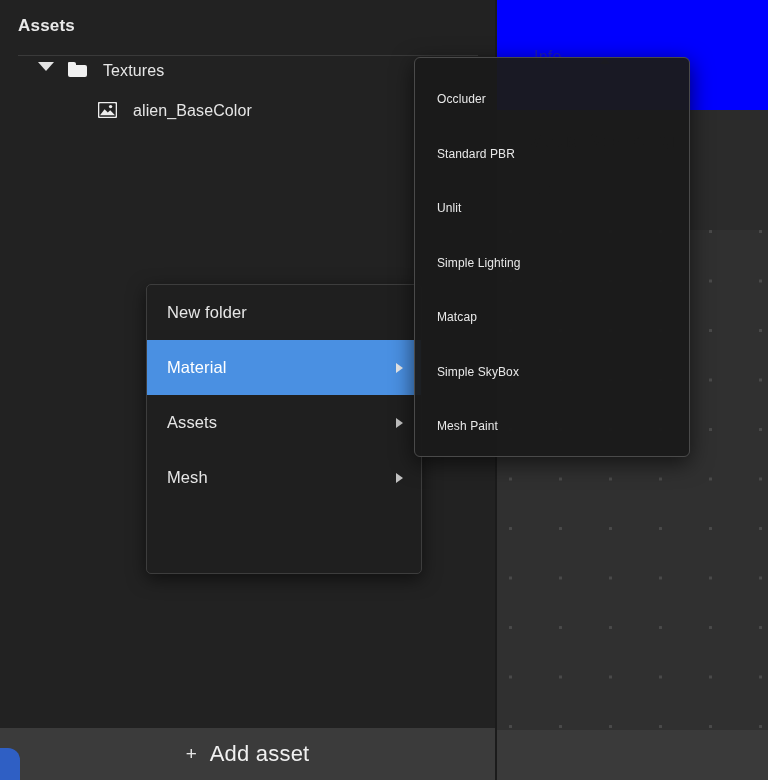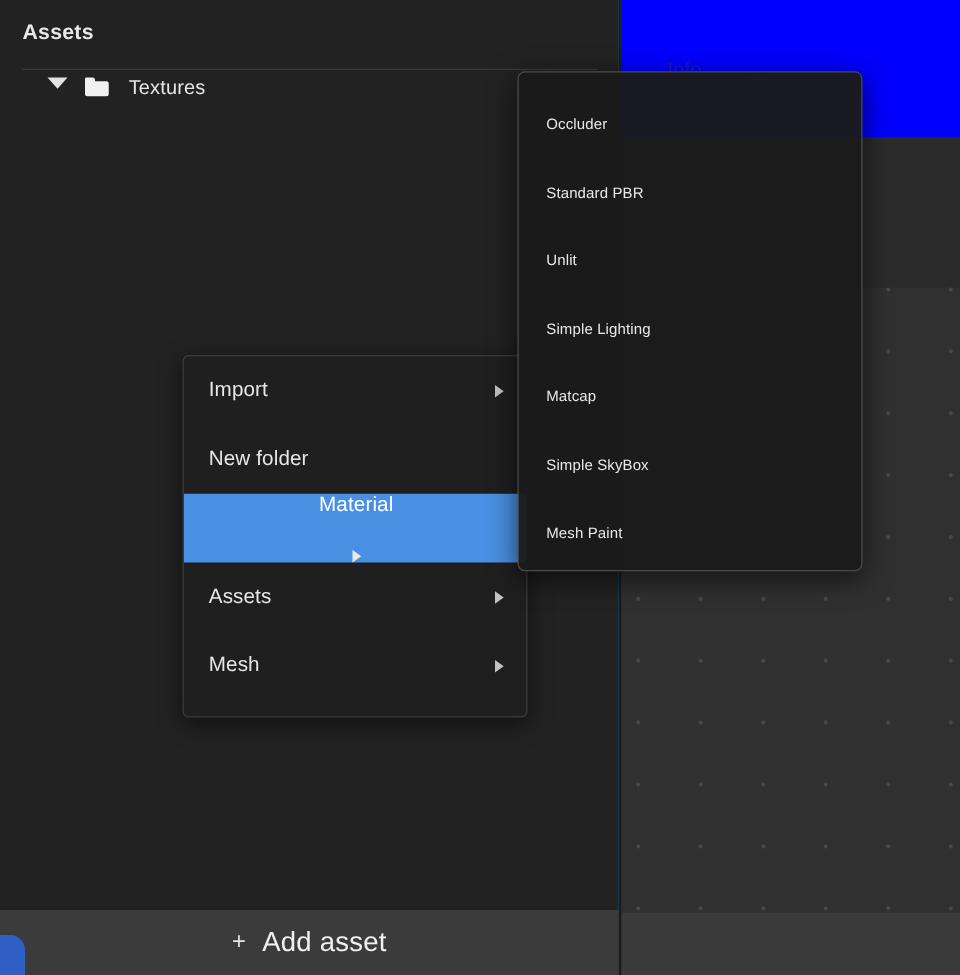--- a/index.html
+++ b/index.html
@@ -194,21 +194,20 @@
     align-items: center;
     padding: 0 18px 0 20px;
     color: #e6e6e6;
     font-size: 16.5px;
     letter-spacing: .1px;
     cursor: default;
   }
   .menu-item.selected {
     background: #4a90e2;
     color: #ffffff;
-    flex-direction: column;
   }
   .menu-item .mi-label { flex: 1 1 auto; }
   .submenu-arrow {
     width: 0; height: 0;
     border-top: 5px solid transparent;
     border-bottom: 5px solid transparent;
     border-left: 7px solid #c2c2c2;
     flex: 0 0 auto;
   }
   .menu-item.selected .submenu-arrow { border-left-color: #e8e8e8; }
@@ -272,37 +271,43 @@
     <div class="assets-divider"></div>
 
     <div class="tree">
 
       <div class="tree-row folder">
         <span class="caret"></span>
         <span class="folder-icon"></span>
         <span class="tree-label">Textures</span>
       </div>
 
+      <div class="tree-row leaf">
+        <span class="image-icon">
+          <svg width="19" height="16" viewBox="0 0 19 16">
+            <rect x="0.5" y="0.5" width="18" height="15" rx="1.5" fill="none" stroke="#ededed" stroke-width="1.6"></rect>
+            <circle cx="12.6" cy="4.6" r="1.7" fill="#ededed"></circle>
+            <path d="M2 13.2 L6.6 7.2 L9.8 10.6 L12.2 8.2 L17 13.2 Z" fill="#ededed"></path>
+          </svg>
+        </span>
+        <span class="tree-label">alien_BaseColor</span>
+      </div>
 
     </div>
 
     <div class="add-asset-bar">
       <span class="add-asset-plus">+</span>
       <span class="add-asset-label">Add asset</span>
     </div>
 
     <div class="fab"></div>
   </div>
 
   <div class="context-menu">
 
-    <div class="menu-item">
-      <span class="mi-label">Import</span>
-      <span class="submenu-arrow"></span>
-    </div>
 
     <div class="menu-item">
       <span class="mi-label">New folder</span>
     </div>
 
     <div class="menu-item selected">
       <span class="mi-label">Material</span>
       <span class="submenu-arrow"></span>
     </div>
 

